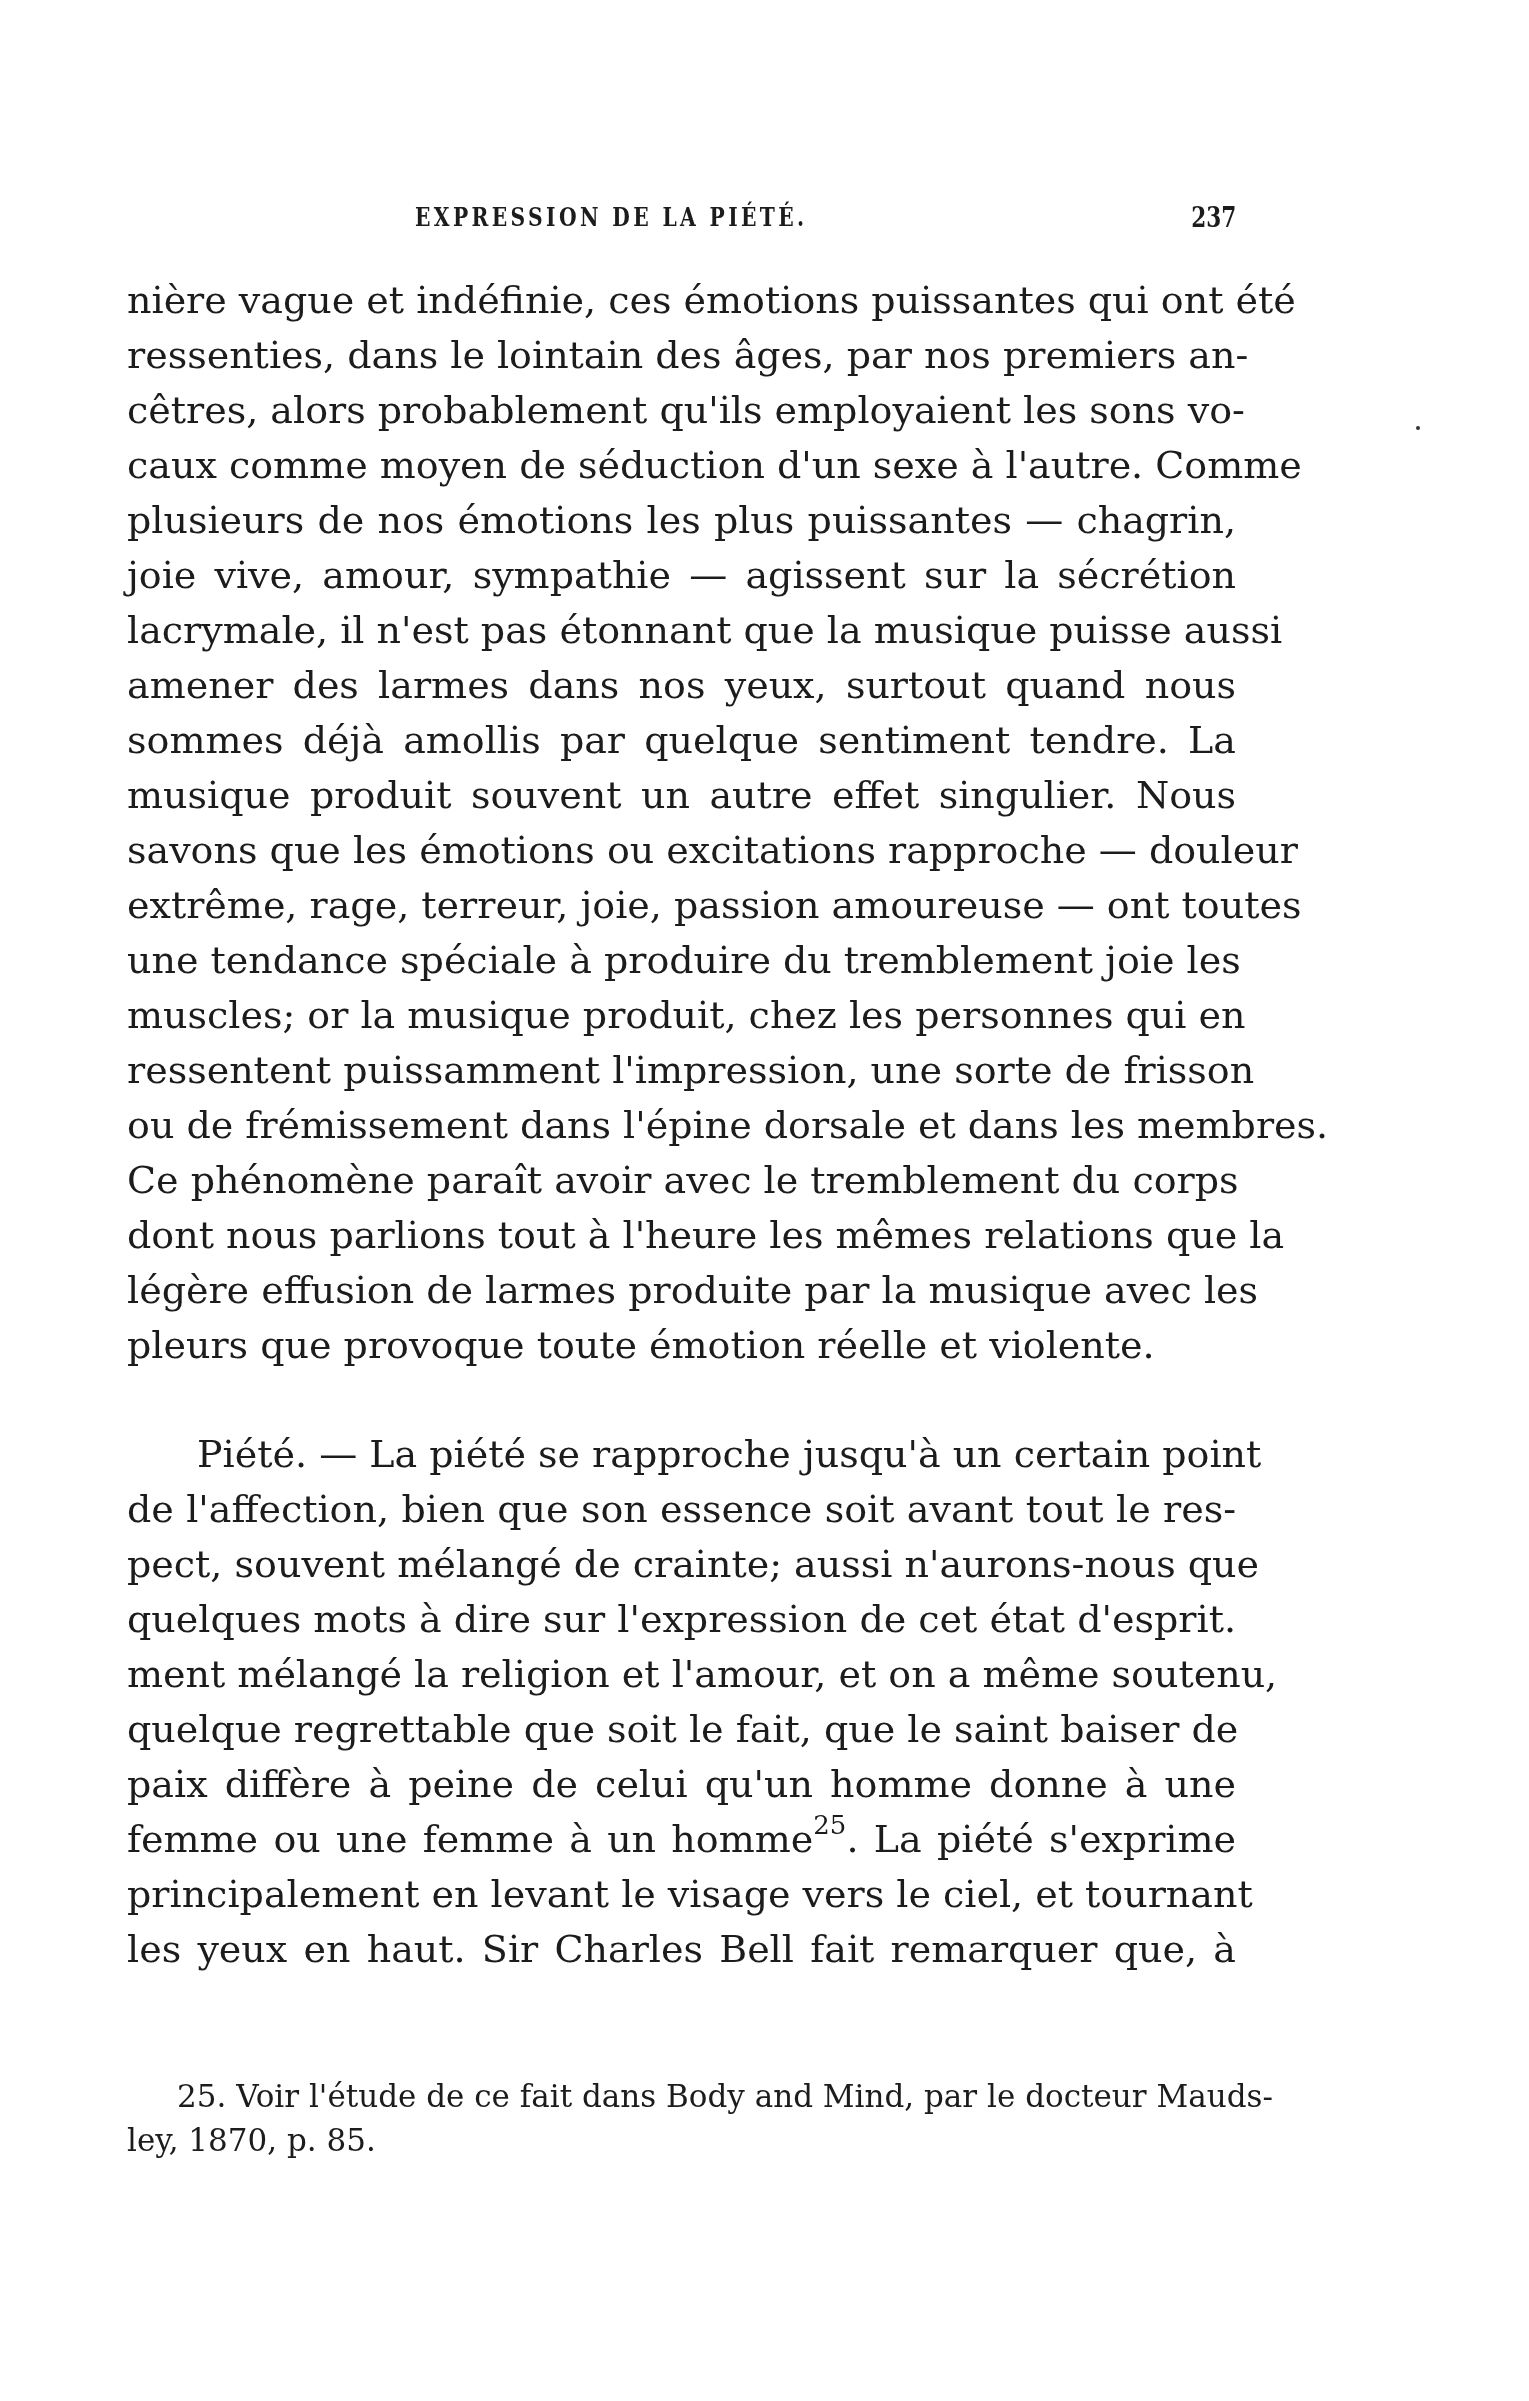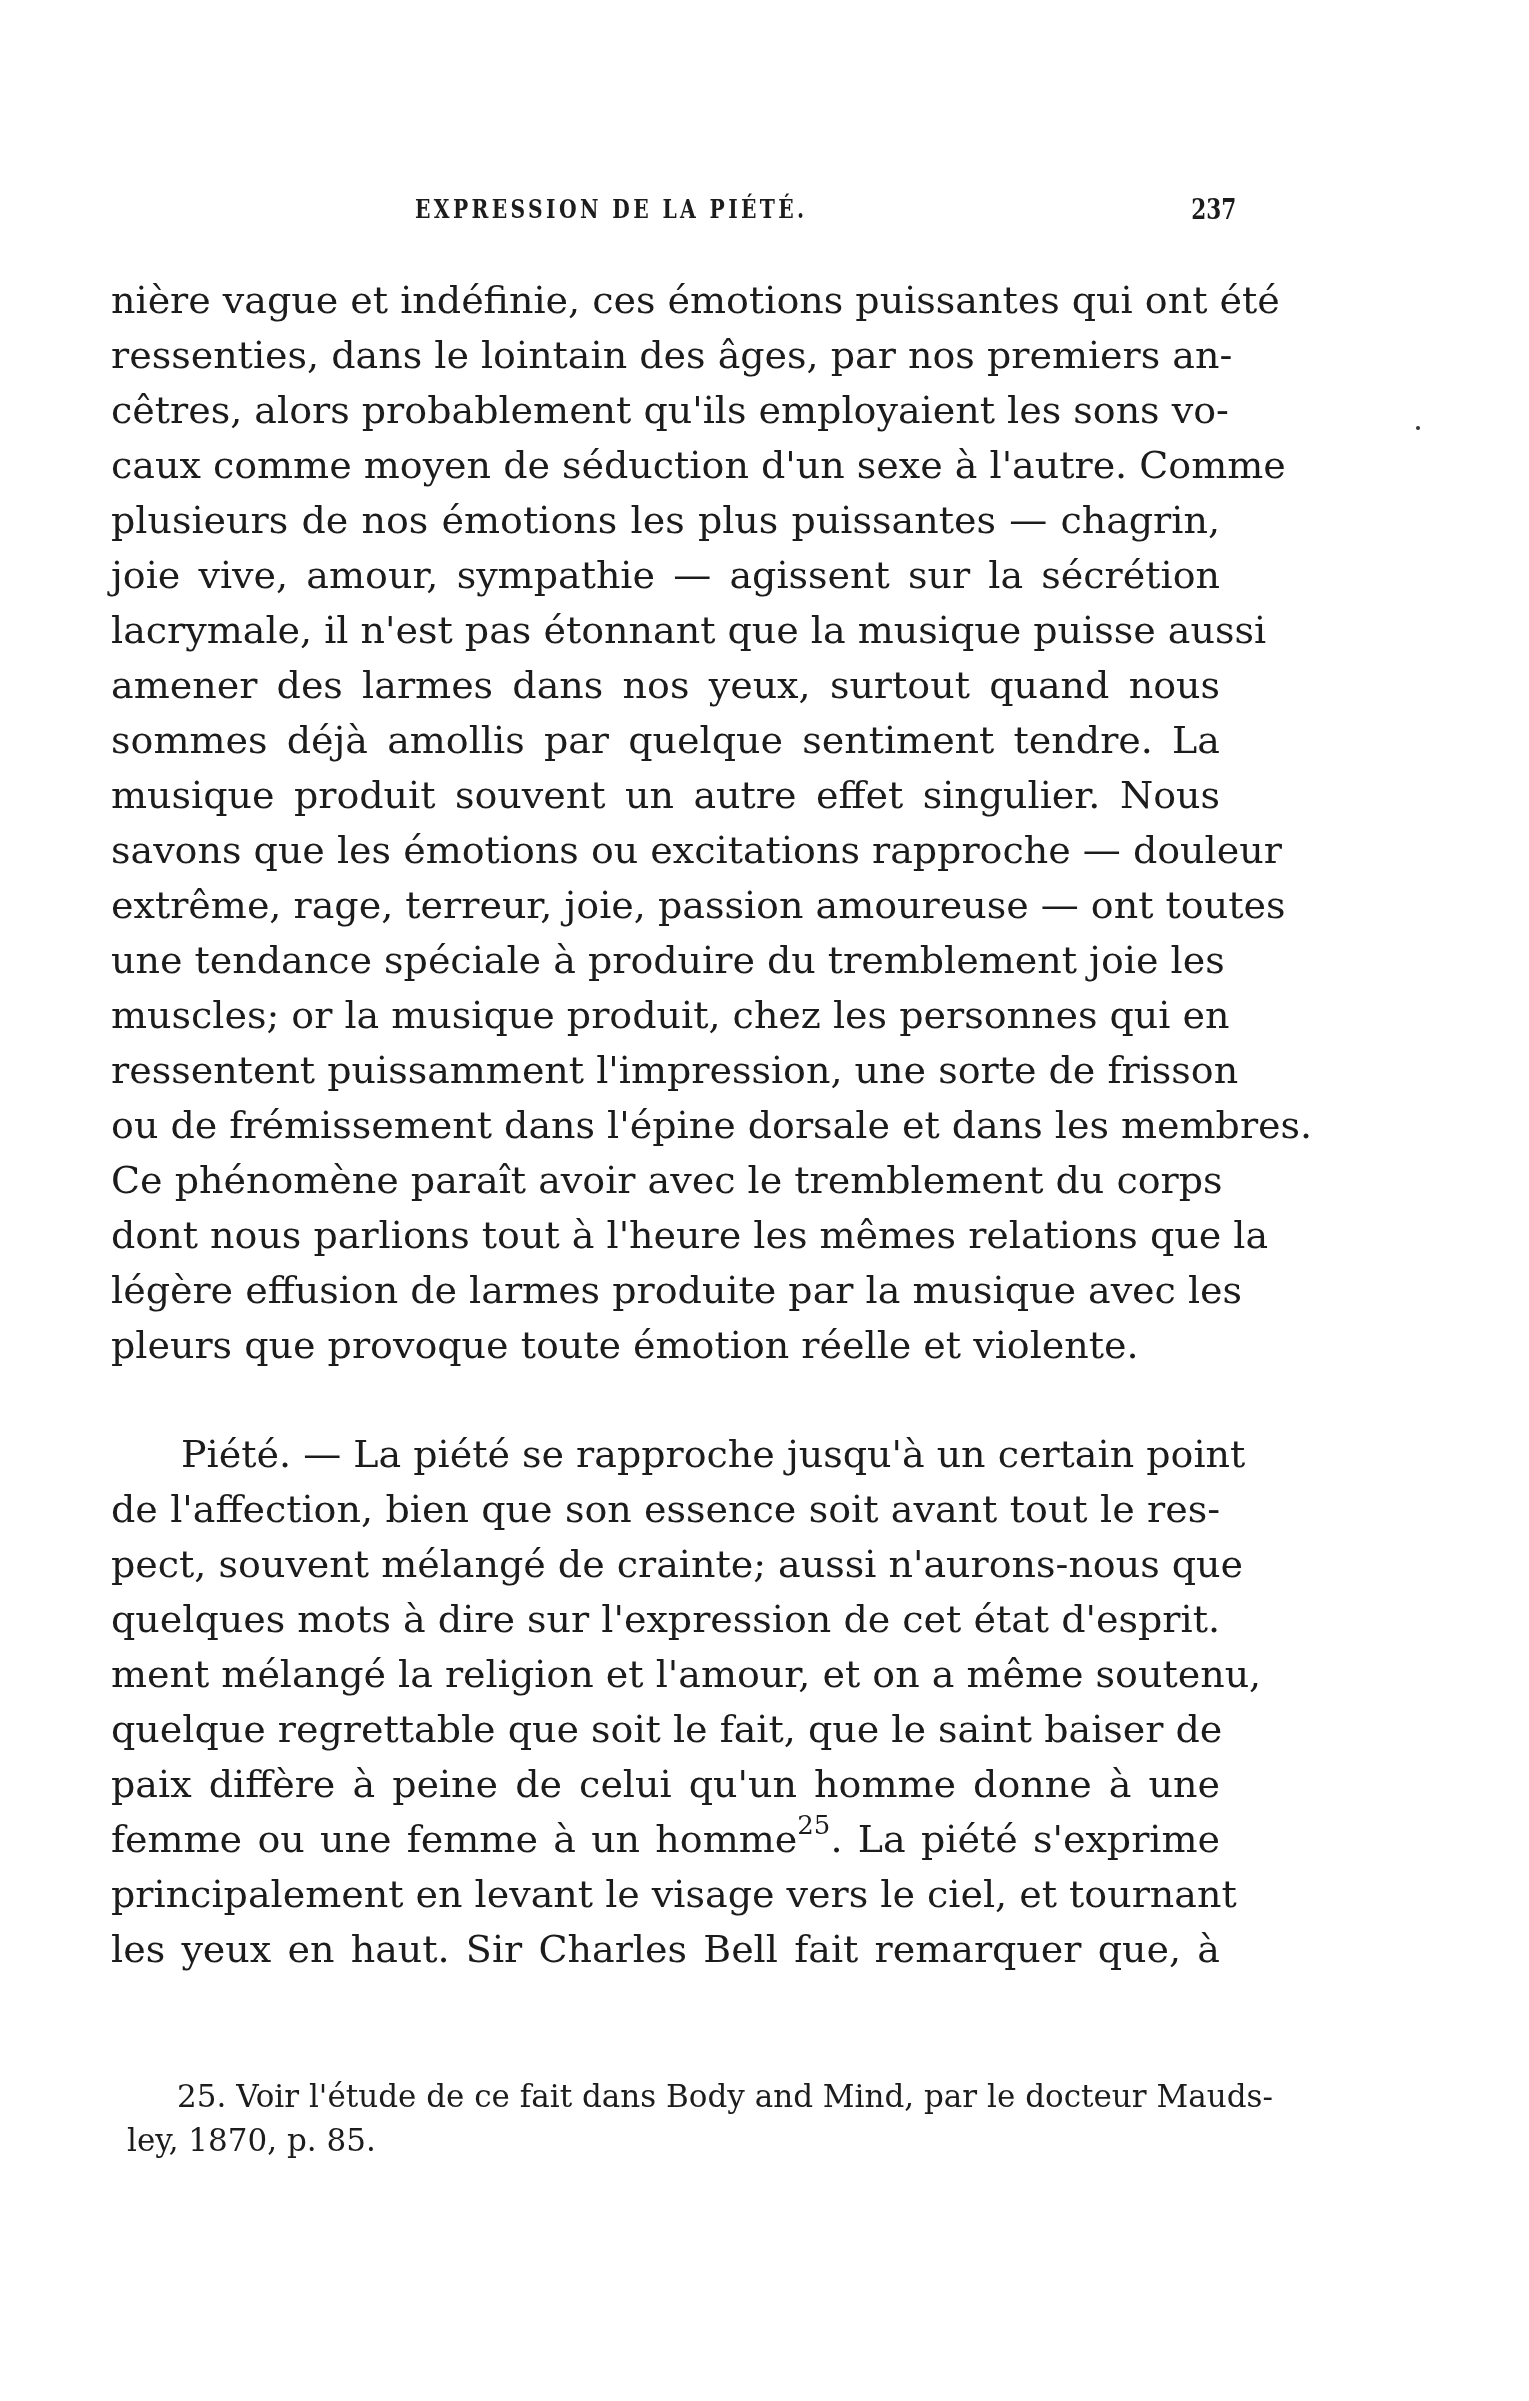--- a/index.html
+++ b/index.html
@@ -1,21 +1,21 @@
 <!DOCTYPE html>
 <html style="font-size:7.7px"><head>
 <meta charset="utf-8">
 <style>
   html, body { margin:0; padding:0; background:#ffffff; }
   body { width:1529px; height:2554px; position:relative; overflow:hidden;
          font-family:"DejaVu Serif", "Liberation Serif", serif; color:#1c1c1c; }
-  .header { position:absolute; top:194px; left:127px; width:1109px; height:38px; }
+  .header { position:absolute; top:202px; left:127px; width:1109px; height:38px; }
   .running-head { position:absolute; left:288px; top:0; font-size:26px; letter-spacing:4.3px; font-weight:bold; transform:scaleX(0.78); transform-origin:left top; }
   .page-number { position:absolute; right:0; top:0; font-size:27px; font-weight:bold; transform:scaleX(0.8); transform-origin:right top; }
-  .body-text { position:absolute; left:111px; top:273px; width:1109px; }
+  .body-text { position:absolute; left:127px; top:273px; width:1109px; }
   .line { height:55px; line-height:55px; font-size:38px; white-space:nowrap;
           text-align:justify; text-align-last:justify; transform-origin:left center; overflow:visible; }
   .line.last { text-align-last:left; }
   .line.indent { padding-left:70px; box-sizing:border-box; }
   .gap { height:54px; }
   .italic { }
   sup { font-size:26px; line-height:0; vertical-align:18px; }
   .footnotes { position:absolute; left:127px; top:2074px; width:1109px; }
   .fline { height:44px; line-height:44px; font-size:31px; white-space:nowrap; text-align:justify; text-align-last:justify; }
   .fline.indent { padding-left:50px; box-sizing:border-box; }

